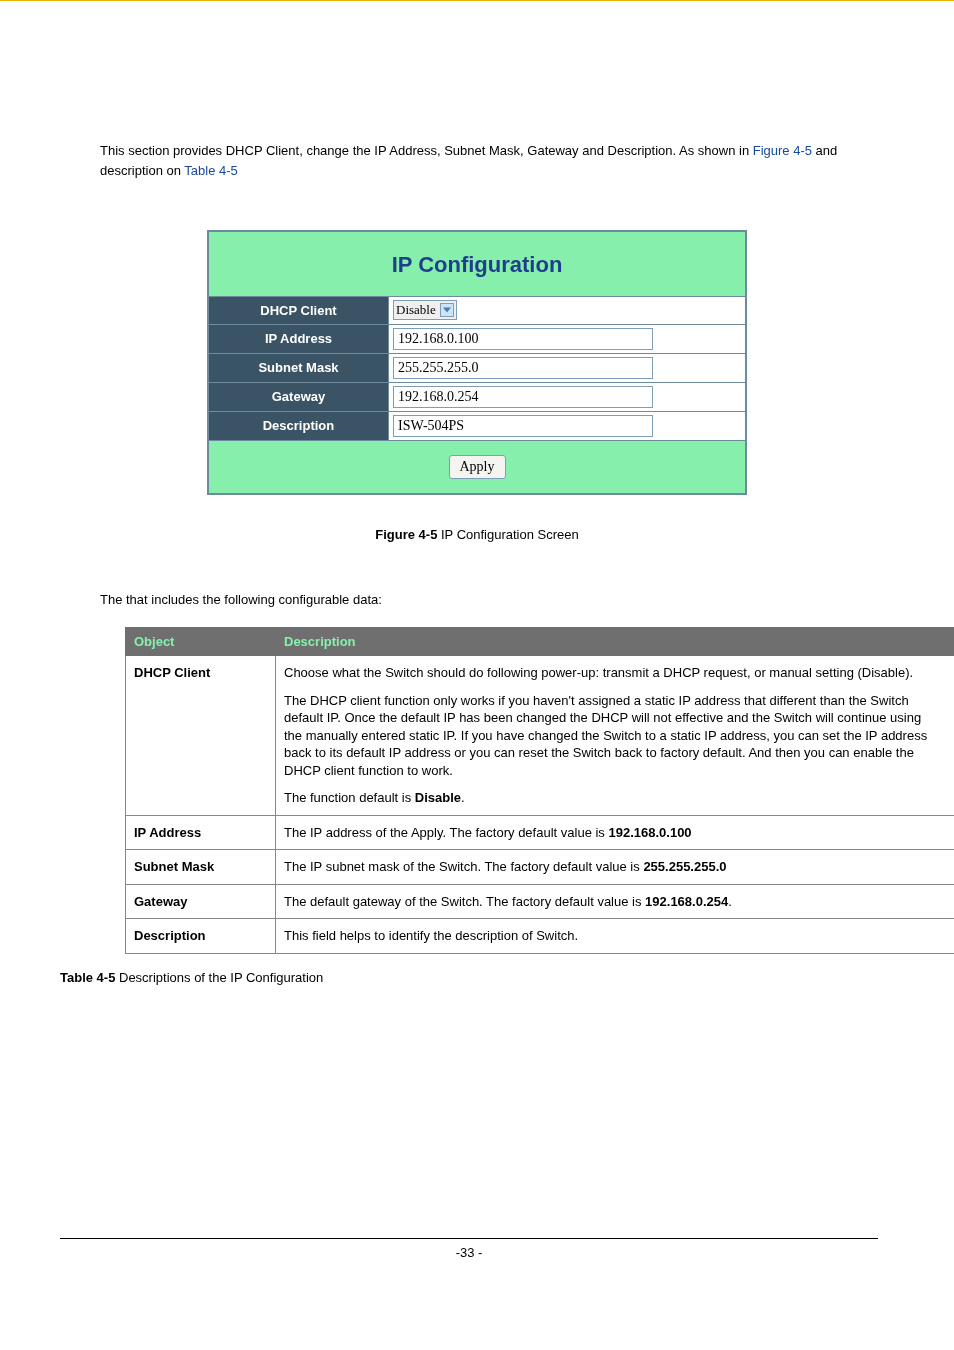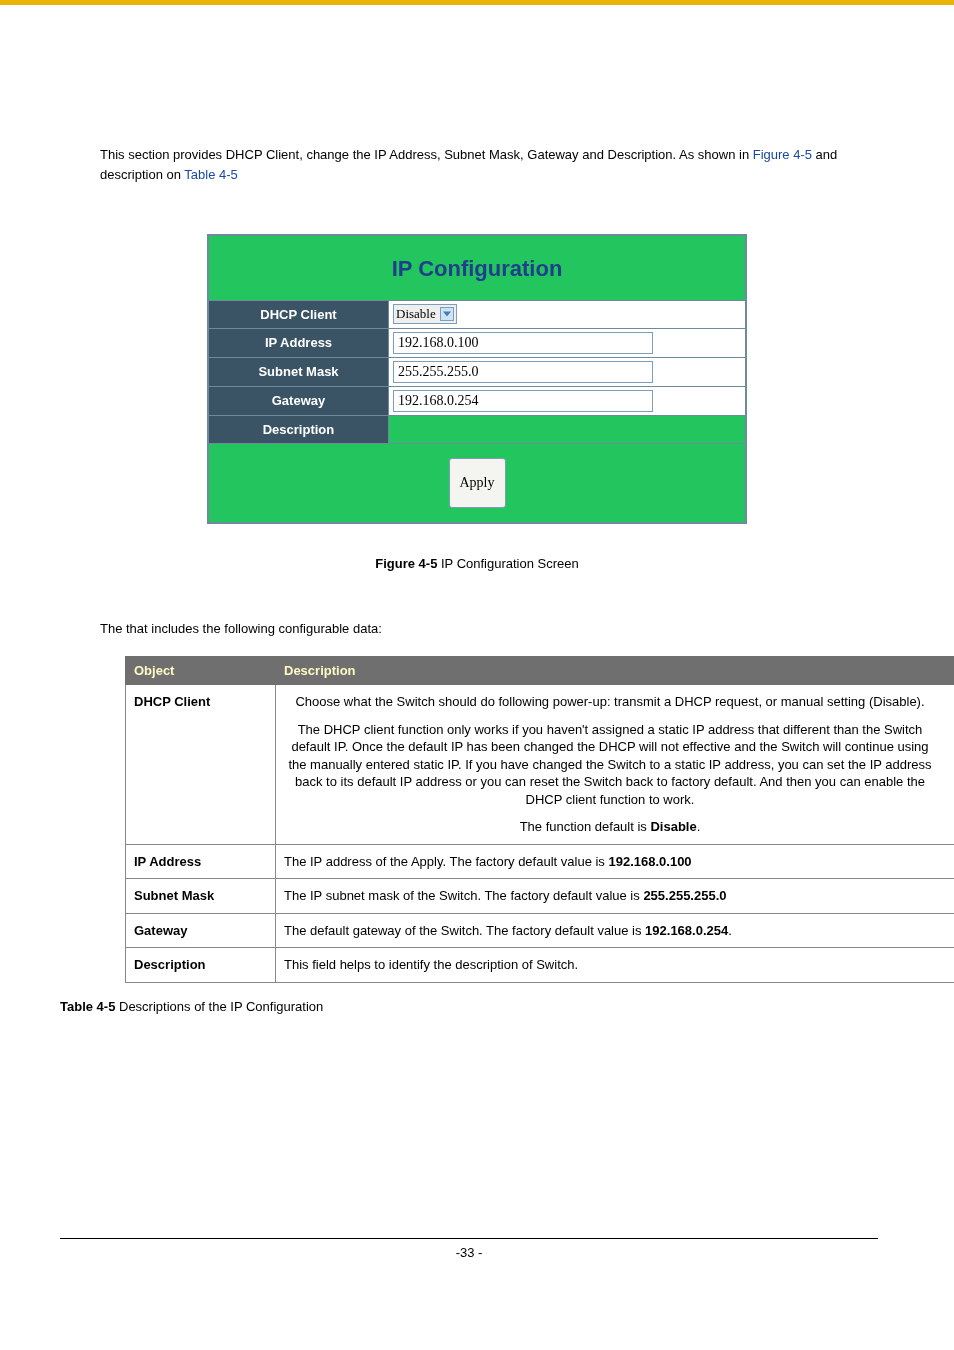--- a/index.html
+++ b/index.html
@@ -8,29 +8,29 @@
     font-family: Arial, Helvetica, sans-serif;
     font-size: 13px;
     color: #000;
     width: 954px;
     background: #fff;
   }
   .page {
     padding: 50px 60px 30px 60px;
     min-height: 1280px;
     position: relative;
-    border-top: 5px solid #eab308;
+    border-top: 1px solid #eab308;
   }
   .intro { padding: 90px 40px 0 40px; line-height: 1.5; }
   .link { color: #1a4aa0; }
   .fig-wrap { margin: 50px auto 0 auto; width: 540px; }
   .ipcfg {
     border: 2px solid #6e8b9e;
     width: 540px;
-    background: #22c55e;
+    background: #86efac;
   }
   .ipcfg-title {
     font-family: Verdana, Geneva, sans-serif;
     font-weight: bold;
     font-size: 22px;
     color: #1f3f8a;
     text-align: center;
     padding: 20px 0 18px 0;
     border-bottom: 1px solid #6e8b9e;
   }
@@ -73,57 +73,57 @@
     font-family: "Times New Roman", serif;
     font-size: 14px;
     padding: 2px 4px;
     border: 1px solid #7e9db9;
     background: #fff;
   }
   .apply-row { text-align: center; padding: 14px 0; }
   .btn {
     font-family: "Times New Roman", serif;
     font-size: 14px;
-    padding: 16px 10px;
+    padding: 3px 10px;
     border: 1px solid #7e9db9;
     border-radius: 3px;
     background: #f4f4f0;
     cursor: pointer;
   }
   .caption {
     text-align: center;
     font-size: 13px;
     margin-top: 32px;
   }
   .caption .b { font-weight: bold; }
   .para { padding: 50px 40px 10px 40px; }
   .desc-table {
     margin: 10px 40px 0 65px;
     border-collapse: collapse;
     width: 832px;
   }
   .desc-table th {
     background: #6f6f6f;
-    color: #fef9c3;
+    color: #86efac;
     font-weight: bold;
     text-align: left;
     padding: 6px 8px;
     border: 1px solid #6f6f6f;
     font-size: 13px;
   }
   .desc-table th.obj { width: 150px; }
   .desc-table td {
     border: 1px solid #888;
     padding: 8px 8px;
     vertical-align: top;
     font-size: 13px;
     line-height: 1.35;
   }
   .desc-table td.obj { font-weight: bold; }
-  .desc-table td p { margin: 0 12px 10px 0; text-align: center; }
+  .desc-table td p { margin: 0 12px 10px 0; }
   .desc-table td p:last-child { margin-bottom: 0; }
   .b { font-weight: bold; }
   .caption2 {
     text-align: left;
     font-size: 13px;
     margin-top: 16px;
   }
   .footer {
     position: absolute;
     left: 0; right: 16px;
@@ -180,20 +180,23 @@
 
       <div class="ipcfg-row">
         <div class="ipcfg-label">Gateway</div>
         <div class="ipcfg-field">
           <input class="txtin" value="192.168.0.254" style="">
         </div>
       </div>
 
       <div class="ipcfg-row">
         <div class="ipcfg-label">Description</div>
+        <div class="ipcfg-field">
+          <input class="txtin" value="ISW-504PS" style="">
+        </div>
       </div>
 
       <div class="apply-row">
         <button class="btn">Apply</button>
       </div>
     </div>
 
     <div class="caption">
       <span class="b">Figure 4-5</span><span> IP Configuration Screen</span>
     </div>

